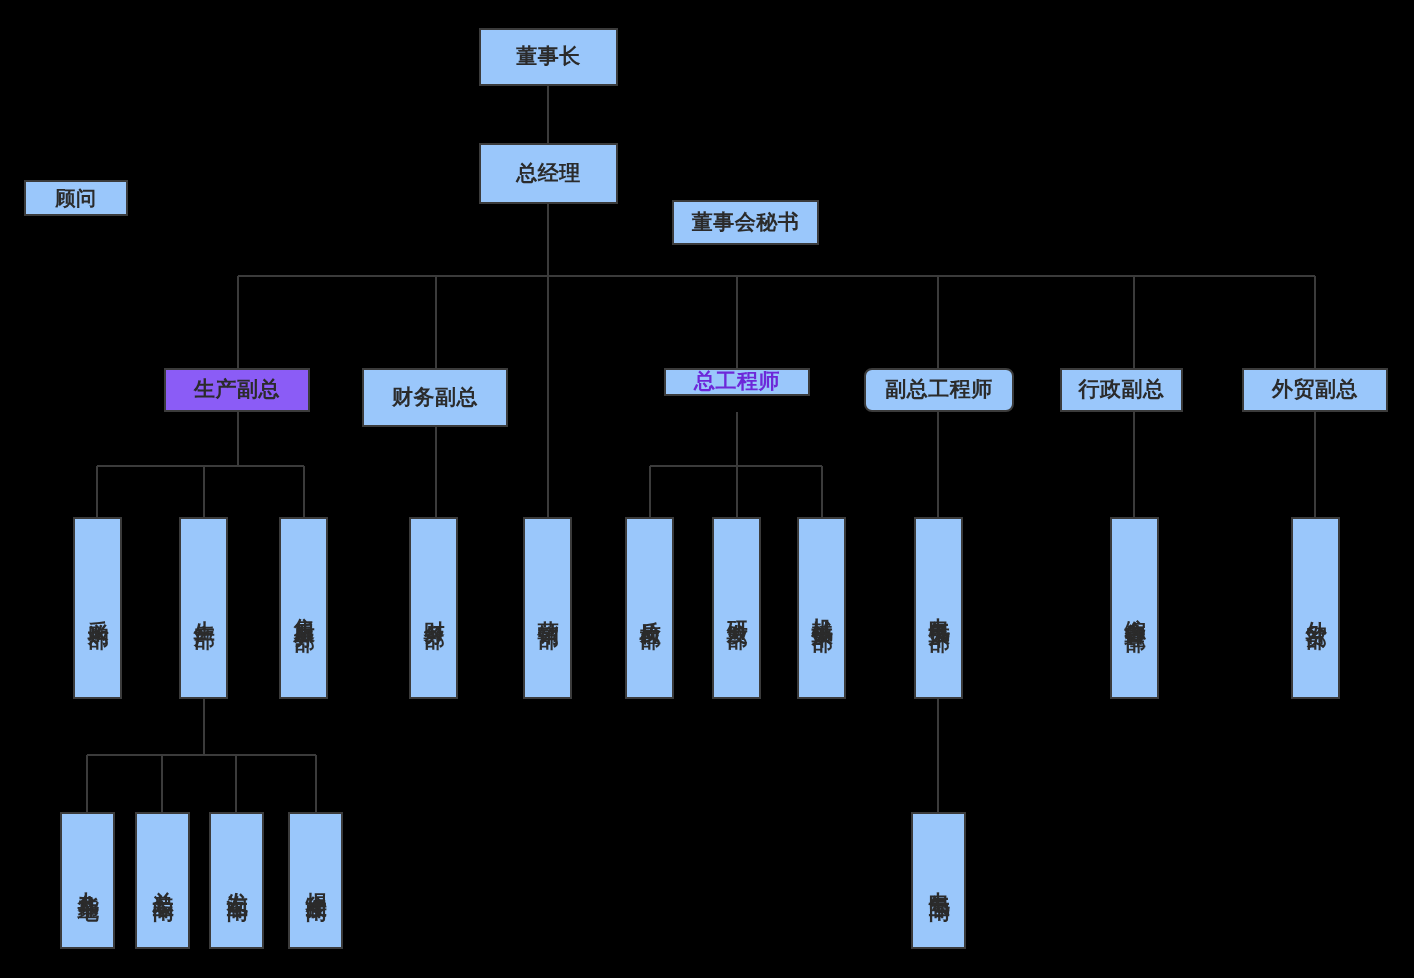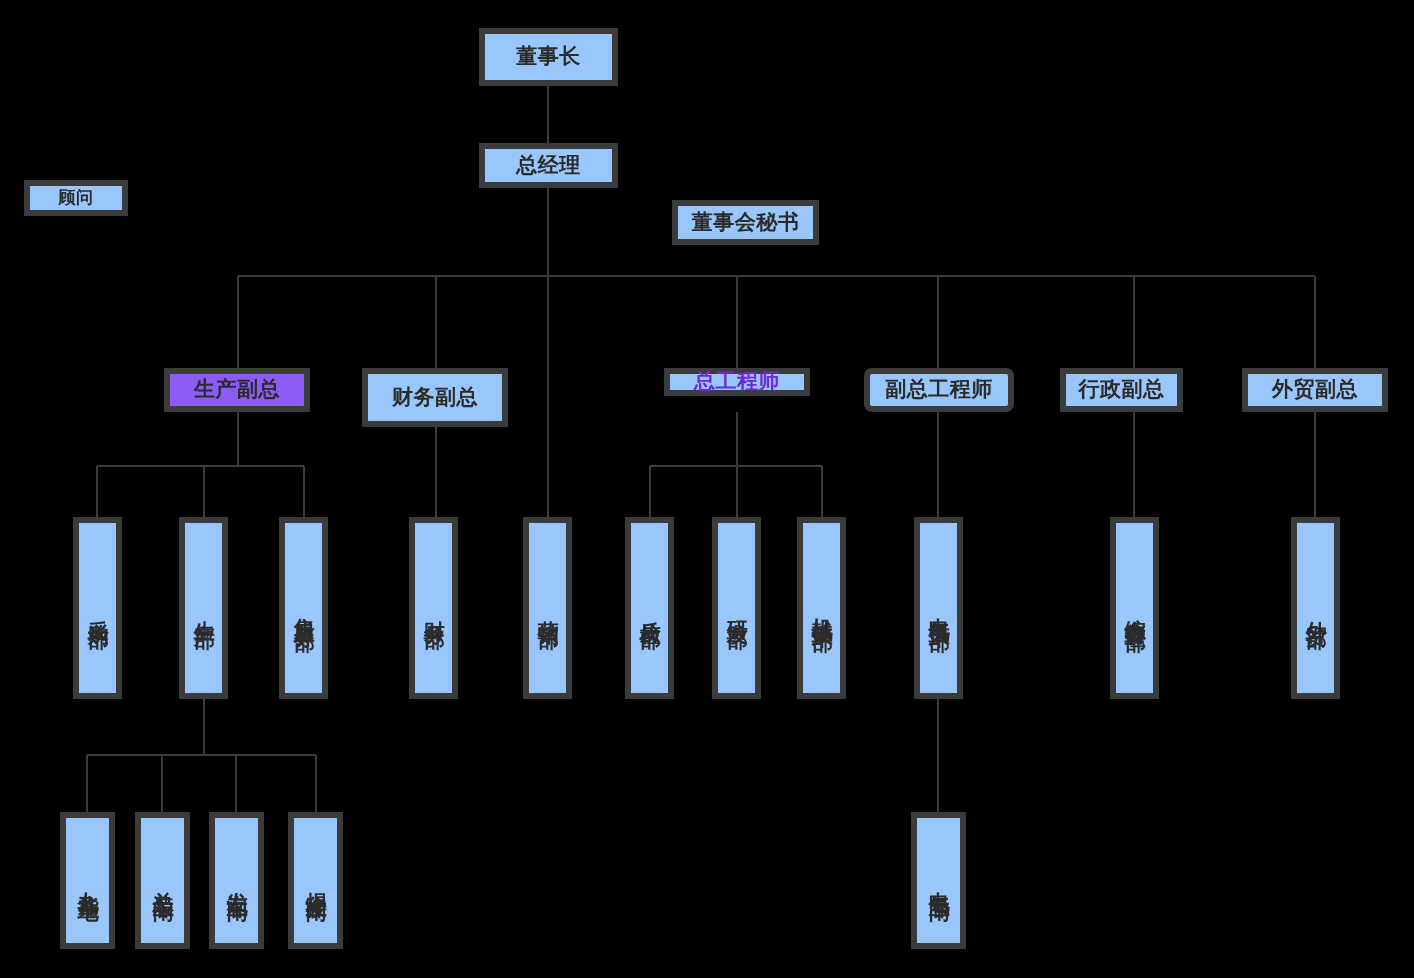--- a/index.html
+++ b/index.html
@@ -21,21 +21,21 @@
     left: 0;
     top: 0;
     width: 1414px;
     height: 978px;
     pointer-events: none;
   }
   .node {
     position: absolute;
     box-sizing: border-box;
     background: #9ac7fb;
-    border: 6px solid #6d28d9;
+    border: 2px solid #6d28d9;
     color: #2b2b2b;
     display: flex;
     align-items: center;
     justify-content: center;
     text-align: center;
     line-height: 1.12;
     letter-spacing: 0.5px;
   }
   .node .node-label {
     display: block;
@@ -46,21 +46,21 @@
     font-size: 21px;
     padding: 0 6px;
   }
   .node.vertical .node-label {
     writing-mode: vertical-rl;
     text-orientation: upright;
     font-size: 21px;
     letter-spacing: 3px;
     padding: 4px 0;
   }
-  .node.small.horizontal .node-label { font-size: 17px; }
+  .node.small.horizontal .node-label { font-size: 20px; }
 </style>
 </head>
 <body>
 
 <div id="chart-root">
   <svg id="connector-layer" viewBox="0 0 1414 978" width="1414" height="978" aria-hidden="true">
       <line x1="238" y1="276" x2="1315" y2="276" stroke="#3b3b3b" stroke-width="2" shape-rendering="crispEdges"></line>
       <line x1="97" y1="466" x2="304" y2="466" stroke="#3b3b3b" stroke-width="2" shape-rendering="crispEdges"></line>
       <line x1="650" y1="466" x2="822" y2="466" stroke="#3b3b3b" stroke-width="2" shape-rendering="crispEdges"></line>
       <line x1="87" y1="755" x2="316" y2="755" stroke="#3b3b3b" stroke-width="2" shape-rendering="crispEdges"></line>
@@ -88,21 +88,21 @@
       <line x1="87" y1="755" x2="87" y2="812" stroke="#3b3b3b" stroke-width="2" shape-rendering="crispEdges"></line>
       <line x1="162" y1="755" x2="162" y2="812" stroke="#3b3b3b" stroke-width="2" shape-rendering="crispEdges"></line>
       <line x1="236" y1="755" x2="236" y2="812" stroke="#3b3b3b" stroke-width="2" shape-rendering="crispEdges"></line>
       <line x1="316" y1="755" x2="316" y2="812" stroke="#3b3b3b" stroke-width="2" shape-rendering="crispEdges"></line>
       <line x1="938" y1="699" x2="938" y2="812" stroke="#3b3b3b" stroke-width="2" shape-rendering="crispEdges"></line>
     </svg>
   <div id="node-layer">
       <div class="node horizontal" style="left: 479px; top: 28px; width: 139px; height: 58px; background: rgb(154, 199, 251); border-color: rgb(59, 59, 59); color: rgb(43, 43, 43);">
         <span class="node-label">董事长</span>
       </div>
-      <div class="node horizontal" style="left: 479px; top: 143px; width: 139px; height: 45px; background: rgb(154, 199, 251); border-color: rgb(59, 59, 59); color: rgb(43, 43, 43);">
+      <div class="node horizontal" style="left: 479px; top: 143px; width: 139px; height: 61px; background: rgb(154, 199, 251); border-color: rgb(59, 59, 59); color: rgb(43, 43, 43);">
         <span class="node-label">总经理</span>
       </div>
       <div class="node horizontal small" style="left: 24px; top: 180px; width: 104px; height: 36px; background: rgb(154, 199, 251); border-color: rgb(59, 59, 59); color: rgb(43, 43, 43);">
         <span class="node-label">顾问</span>
       </div>
       <div class="node horizontal" style="left: 672px; top: 200px; width: 147px; height: 45px; background: rgb(154, 199, 251); border-color: rgb(59, 59, 59); color: rgb(43, 43, 43);">
         <span class="node-label">董事会秘书</span>
       </div>
       <div class="node horizontal" style="left: 164px; top: 368px; width: 146px; height: 44px; background: #8b5cf6; border-color: rgb(59, 59, 59); color: rgb(43, 43, 43);">
         <span class="node-label">生产副总</span>

